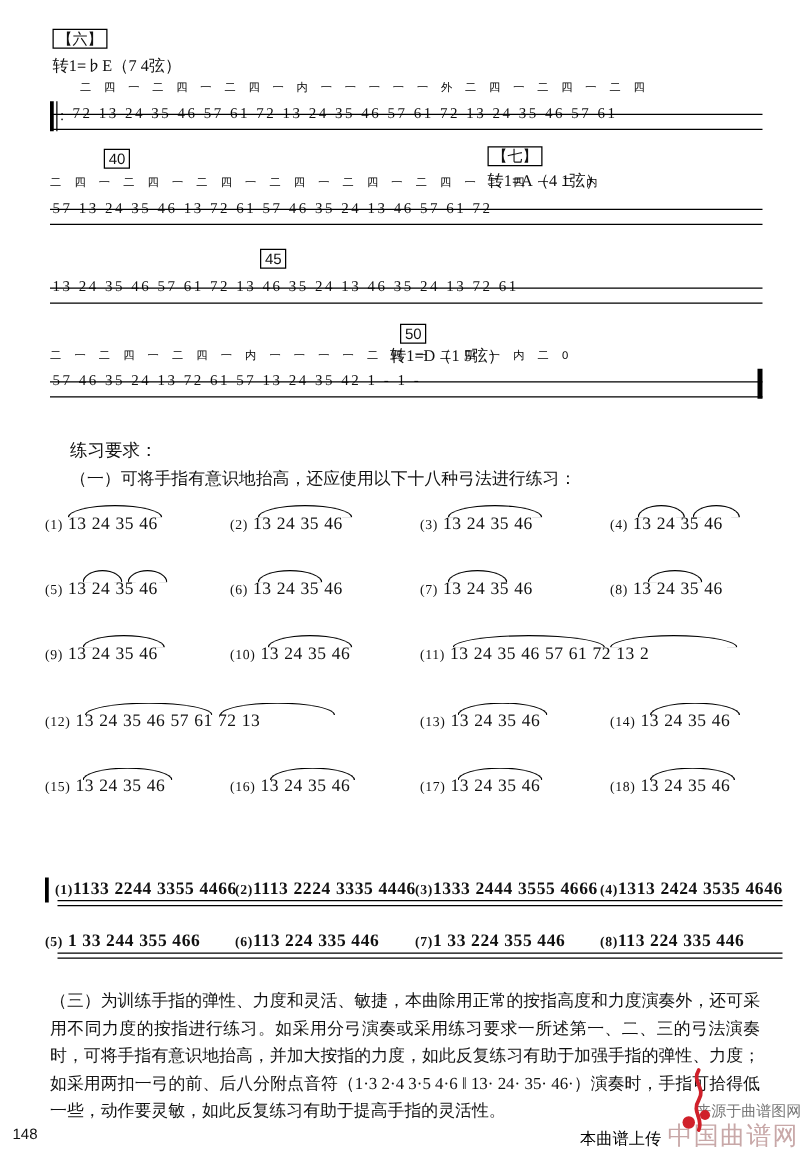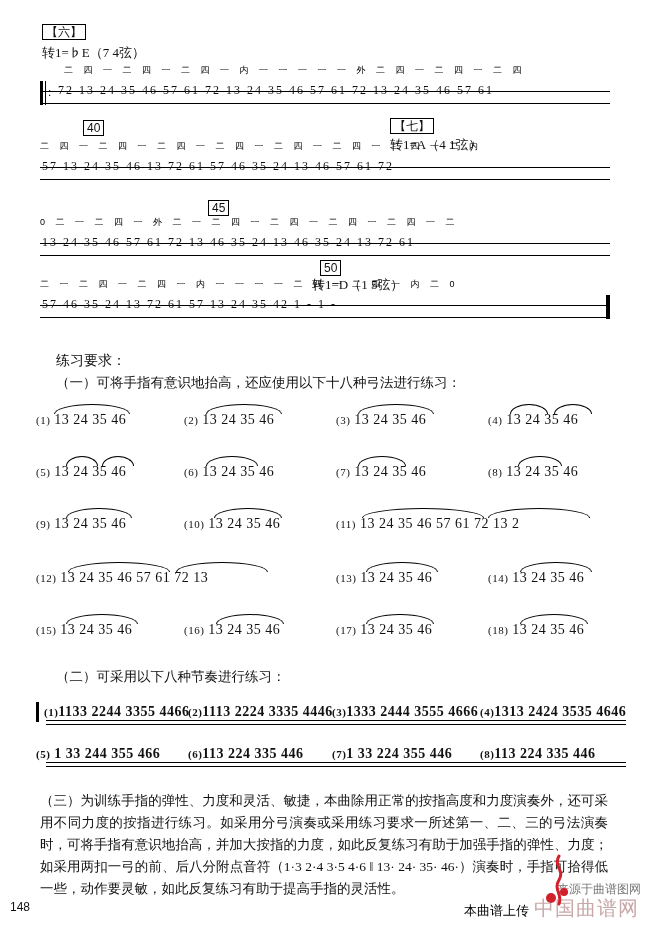--- a/index.html
+++ b/index.html
@@ -67,21 +67,21 @@
 <body>
 
 <div class="page">
 
   <div style="position:absolute;left:42px;top:22px;">
     <span class="boxed">【六】</span>
   </div>
   <div style="position:absolute;left:42px;top:44px;font-size:13px;">转1=♭E（7 4弦）</div>
 
   <div style="position:absolute;left:40px;top:64px;width:570px;">
-    <div class="anno" style="margin-left:24px;">二 四 一 二 四 一 二 四 一 内 一 一 一 一 一 外 二 四 一 二 四 一 二 四</div>
+    <div class="anno" style="margin-left:24px;font-family:Liberation Serif, serif;">二 四 一 二 四 一 二 四 一 内 一 一 一 一 一 外 二 四 一 二 四 一 二 四</div>
     <div style="position:relative;height:34px;">
       <div style="position:absolute;left:0;top:4px;width:3px;height:24px;background:#000;"></div>
       <div style="position:absolute;left:5px;top:4px;width:1px;height:24px;background:#000;"></div>
       <div style="position:absolute;left:8px;top:8px;font-size:12px;">:</div>
       <div class="notes" style="position:absolute;left:18px;top:6px;">72 13 24 35 46 57 61 72 13 24 35 46 57 61 72 13 24 35 46 57 61</div>
       <div style="position:absolute;left:0;right:0;top:14px;border-top:1px solid #000;"></div>
       <div style="position:absolute;left:0;right:0;top:26px;border-top:1px solid #000;"></div>
     </div>
   </div>
 
@@ -100,21 +100,20 @@
       <div style="position:absolute;left:0;right:0;top:14px;border-top:1px solid #000;"></div>
       <div style="position:absolute;left:0;right:0;top:26px;border-top:1px solid #000;"></div>
     </div>
   </div>
 
   <div style="position:absolute;left:208px;top:198px;">
     <span class="boxed">45</span>
   </div>
 
   <div style="position:absolute;left:40px;top:216px;width:570px;">
-    <div class="anno">0 二 一 二 四 一 外 二 一 二 四 一 二 四 一 二 四 一 二 四 一 二</div>
     <div style="position:relative;height:34px;">
       <div class="notes" style="position:absolute;left:2px;top:6px;font-family:Liberation Serif, serif;">13 24 35 46 57 61 72 13 46 35 24 13 46 35 24 13 72 61</div>
       <div style="position:absolute;left:0;right:0;top:14px;border-top:1px solid #000;"></div>
       <div style="position:absolute;left:0;right:0;top:26px;border-top:1px solid #000;"></div>
     </div>
   </div>
 
   <div style="position:absolute;left:320px;top:258px;">
     <span class="boxed">50</span>
   </div>
@@ -259,21 +258,20 @@
       <span class="slur" style="left:330px;top:0px;width:66px;"></span>
 
       <span class="exline" style="position:absolute;left:452px;top:8px;">
         <span class="exno">(18)</span>
         <span>13 24 35 46</span>
       </span>
       <span class="slur" style="left:484px;top:0px;width:66px;"></span>
     </div>
   </div>
 
-  <div style="position:absolute;left:56px;top:668px;width:540px;font-size:13.5px;">（二）可采用以下八种节奏进行练习：</div>
 
   <div style="position:absolute;left:36px;top:698px;width:600px;">
     <div style="position:relative;height:30px;">
       <span style="position:absolute;left:0;top:4px;width:3px;height:20px;background:#000;"></span>
       <span class="exline" style="position:absolute;left:8px;top:6px;font-weight:bold;">
         <span class="exno">(1)</span><span>1133 2244 3355 4466</span>
       </span>
       <span class="exline" style="position:absolute;left:152px;top:6px;font-weight:bold;">
         <span class="exno">(2)</span><span>1113 2224 3335 4446</span>
       </span>

